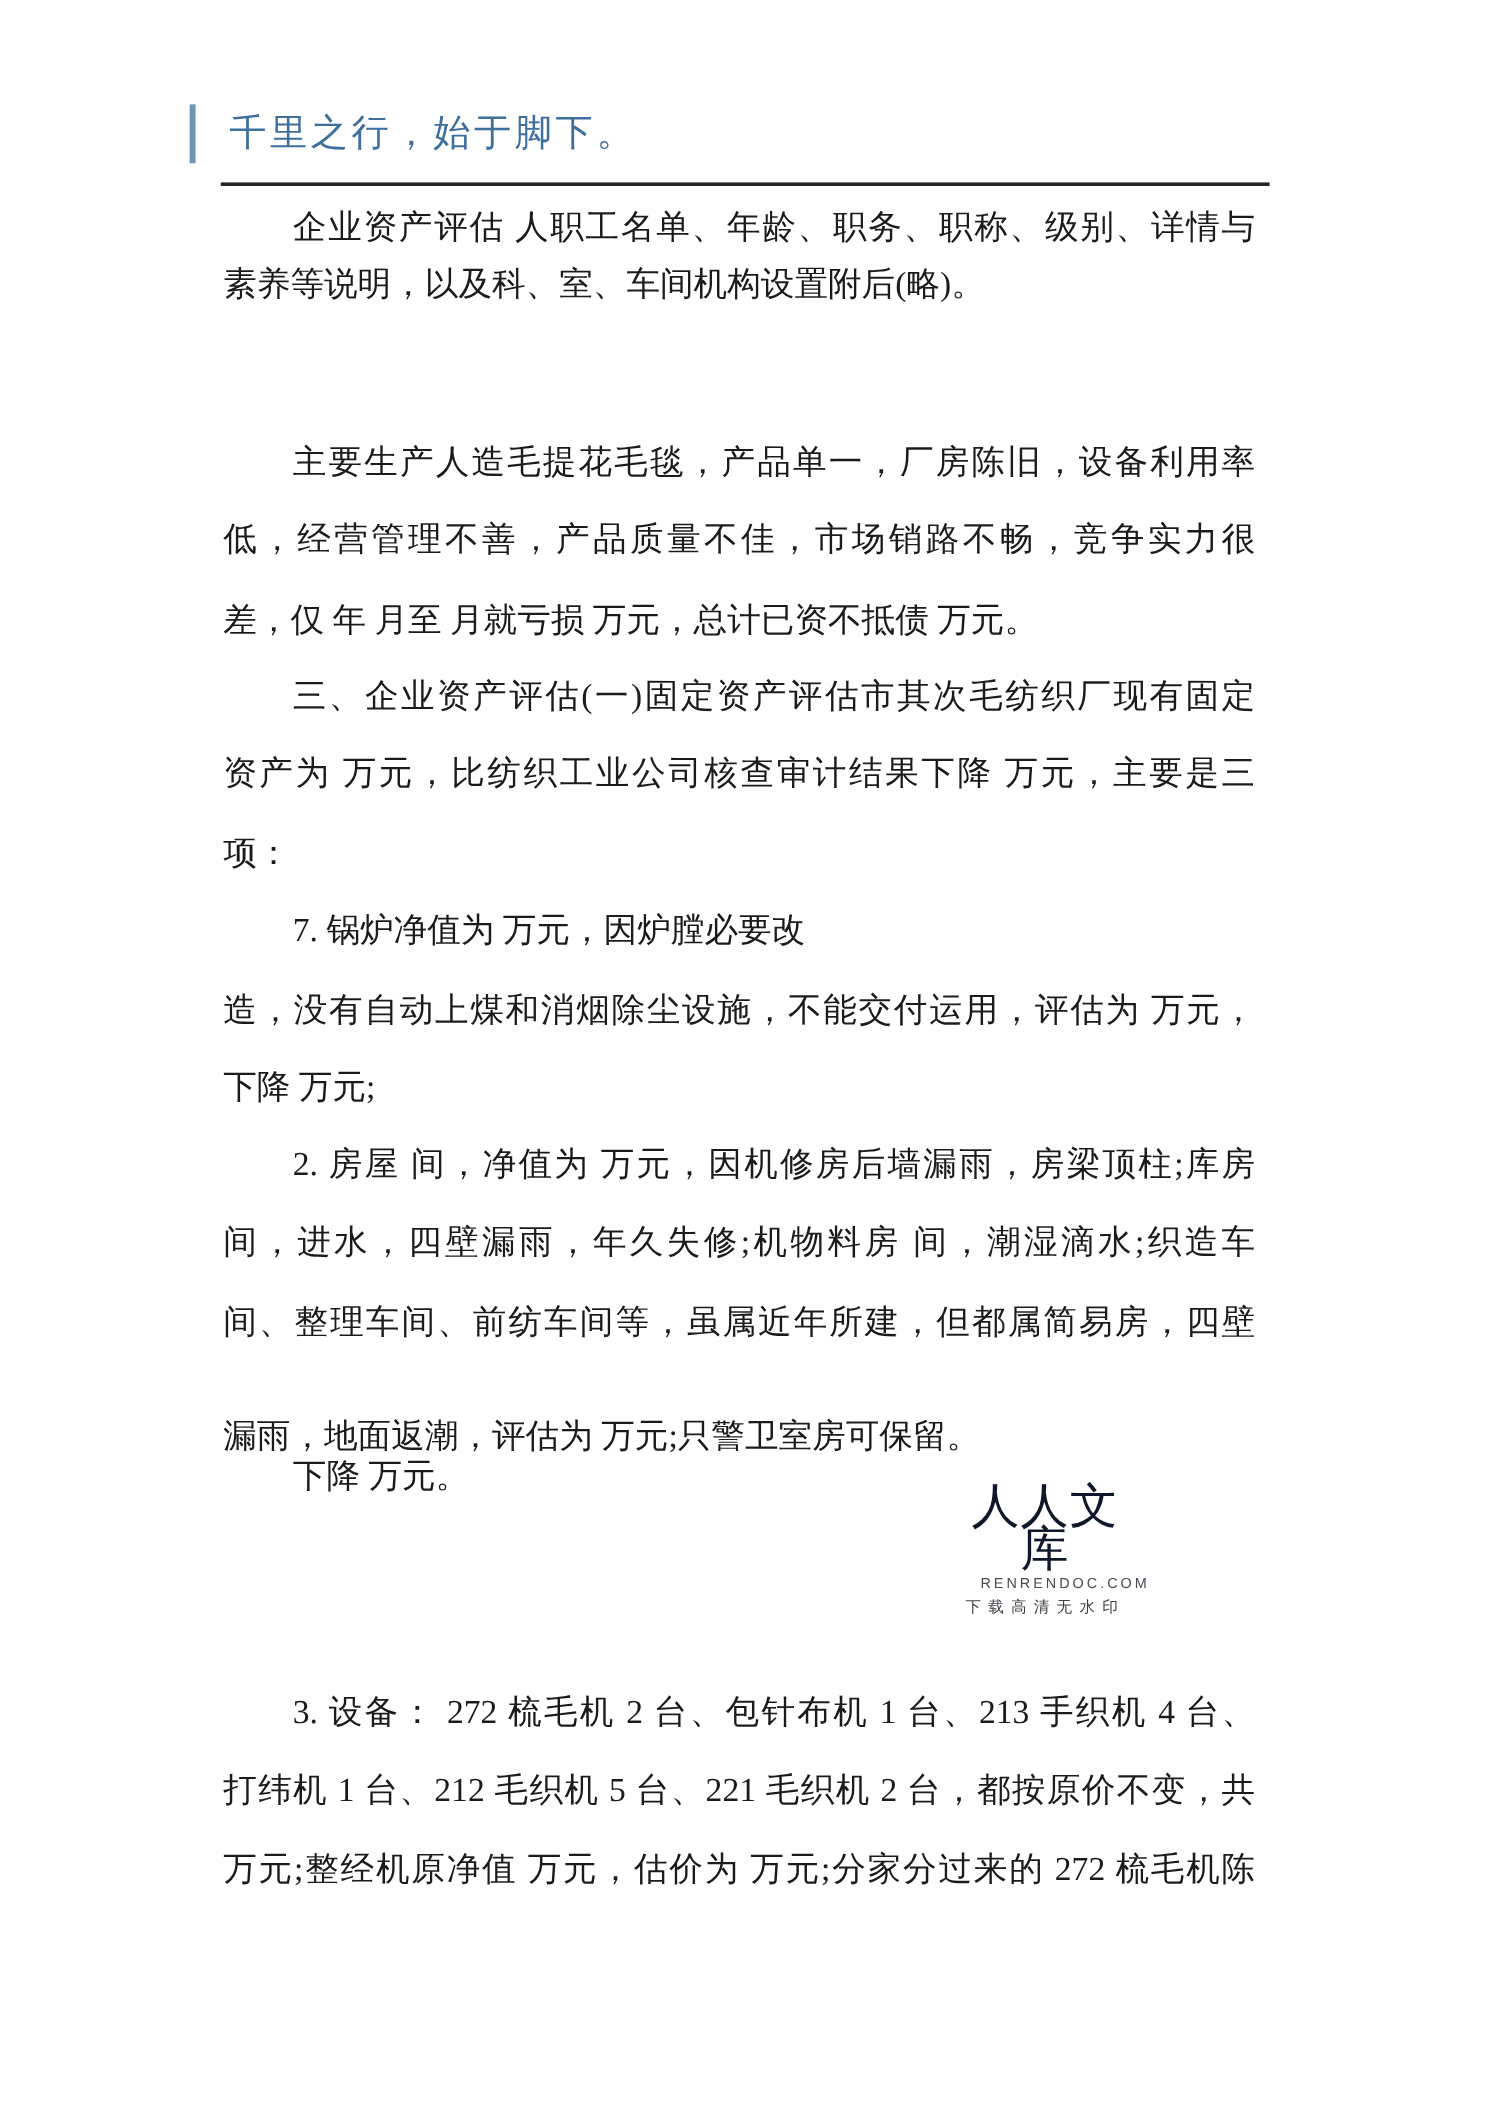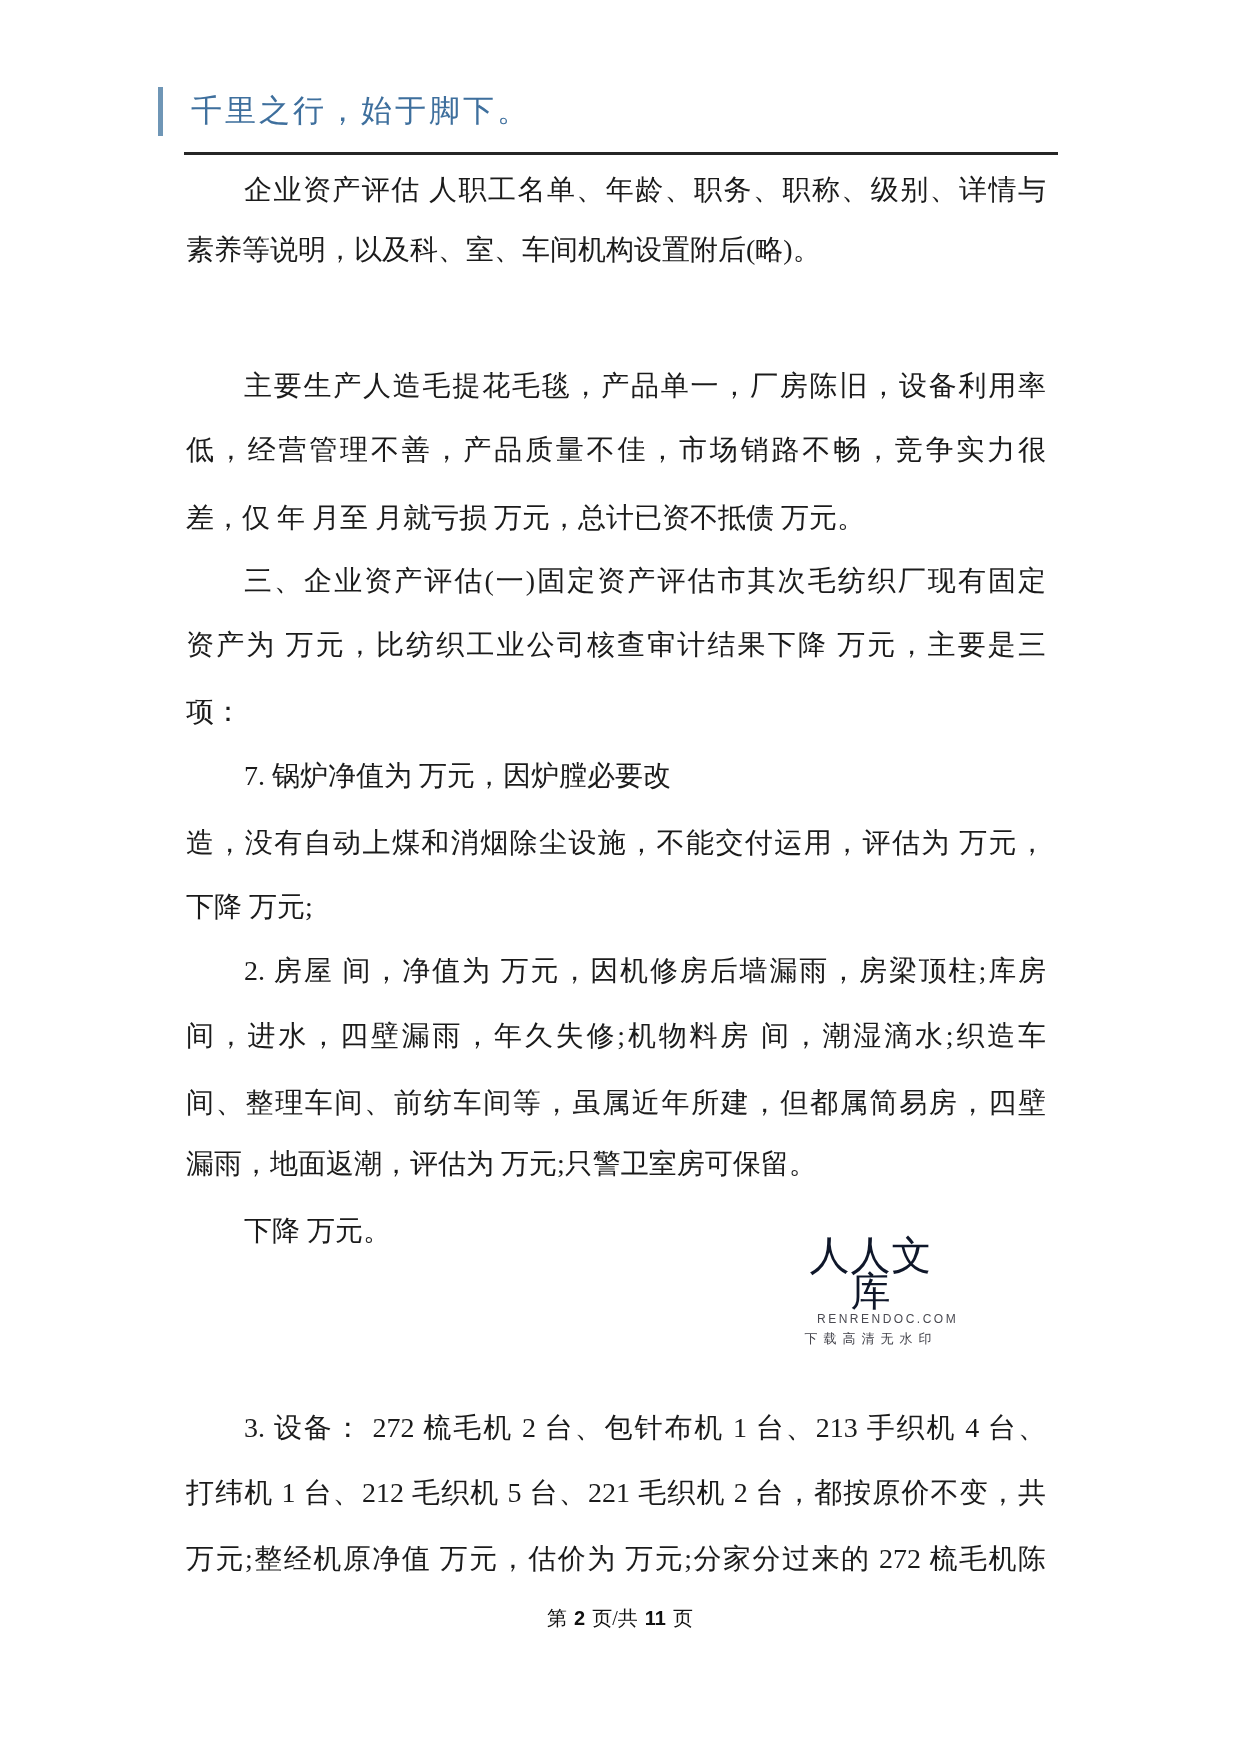--- a/index.html
+++ b/index.html
@@ -117,43 +117,40 @@
 <body>
 
 <div class="page">
 
   <div class="header-accent-bar"></div>
   <div class="header-quote">千里之行，始于脚下。</div>
   <div class="header-divider"></div>
 
   <div>
     <div class="doc-line indent justify" style="top:172px">企业资产评估 人职工名单、年龄、职务、职称、级别、详情与</div>
-    <div class="doc-line" style="top:232px">素养等说明，以及科、室、车间机构设置附后(略)。</div>
+    <div class="doc-line" style="top:220px">素养等说明，以及科、室、车间机构设置附后(略)。</div>
     <div class="doc-line indent justify" style="top:368px">主要生产人造毛提花毛毯，产品单一，厂房陈旧，设备利用率</div>
     <div class="doc-line justify" style="top:432px">低，经营管理不善，产品质量不佳，市场销路不畅，竞争实力很</div>
     <div class="doc-line" style="top:500px">差，仅 年 月至 月就亏损 万元，总计已资不抵债 万元。</div>
     <div class="doc-line indent justify" style="top:563px">三、企业资产评估(一)固定资产评估市其次毛纺织厂现有固定</div>
     <div class="doc-line justify" style="top:627px">资产为 万元，比纺织工业公司核查审计结果下降 万元，主要是三</div>
     <div class="doc-line" style="top:694px">项：</div>
     <div class="doc-line indent" style="top:758px">7. 锅炉净值为 万元，因炉膛必要改</div>
     <div class="doc-line justify" style="top:825px">造，没有自动上煤和消烟除尘设施，不能交付运用，评估为 万元，</div>
     <div class="doc-line" style="top:889px">下降 万元;</div>
     <div class="doc-line indent justify" style="top:953px">2. 房屋 间，净值为 万元，因机修房后墙漏雨，房梁顶柱;库房</div>
     <div class="doc-line justify" style="top:1018px">间，进水，四壁漏雨，年久失修;机物料房 间，潮湿滴水;织造车</div>
     <div class="doc-line justify" style="top:1085px">间、整理车间、前纺车间等，虽属近年所建，但都属简易房，四壁</div>
-    <div class="doc-line" style="top:1146px">漏雨，地面返潮，评估为 万元;只警卫室房可保留。</div>
+    <div class="doc-line" style="top:1180px">漏雨，地面返潮，评估为 万元;只警卫室房可保留。</div>
     <div class="doc-line indent" style="top:1213px">下降 万元。</div>
     <div class="doc-line indent justify" style="top:1410px">3. 设备： 272 梳毛机 2 台、包针布机 1 台、213 手织机 4 台、</div>
     <div class="doc-line justify" style="top:1475px">打纬机 1 台、212 毛织机 5 台、221 毛织机 2 台，都按原价不变，共</div>
     <div class="doc-line justify" style="top:1541px">万元;整经机原净值 万元，估价为 万元;分家分过来的 272 梳毛机陈</div>
   </div>
 
   <div class="watermark">
     <div class="wm-brand">人人文库</div>
     <div class="wm-domain">RENRENDOC.COM</div>
     <div class="wm-tagline">下载高清无水印</div>
   </div>
 
-  <div class="page-footer">
-    <span class="word">第</span><span class="num">2</span><span class="word">页/共</span><span class="num">11</span><span class="word">页</span>
-  </div>
 
 </div>
 
 </body></html>

